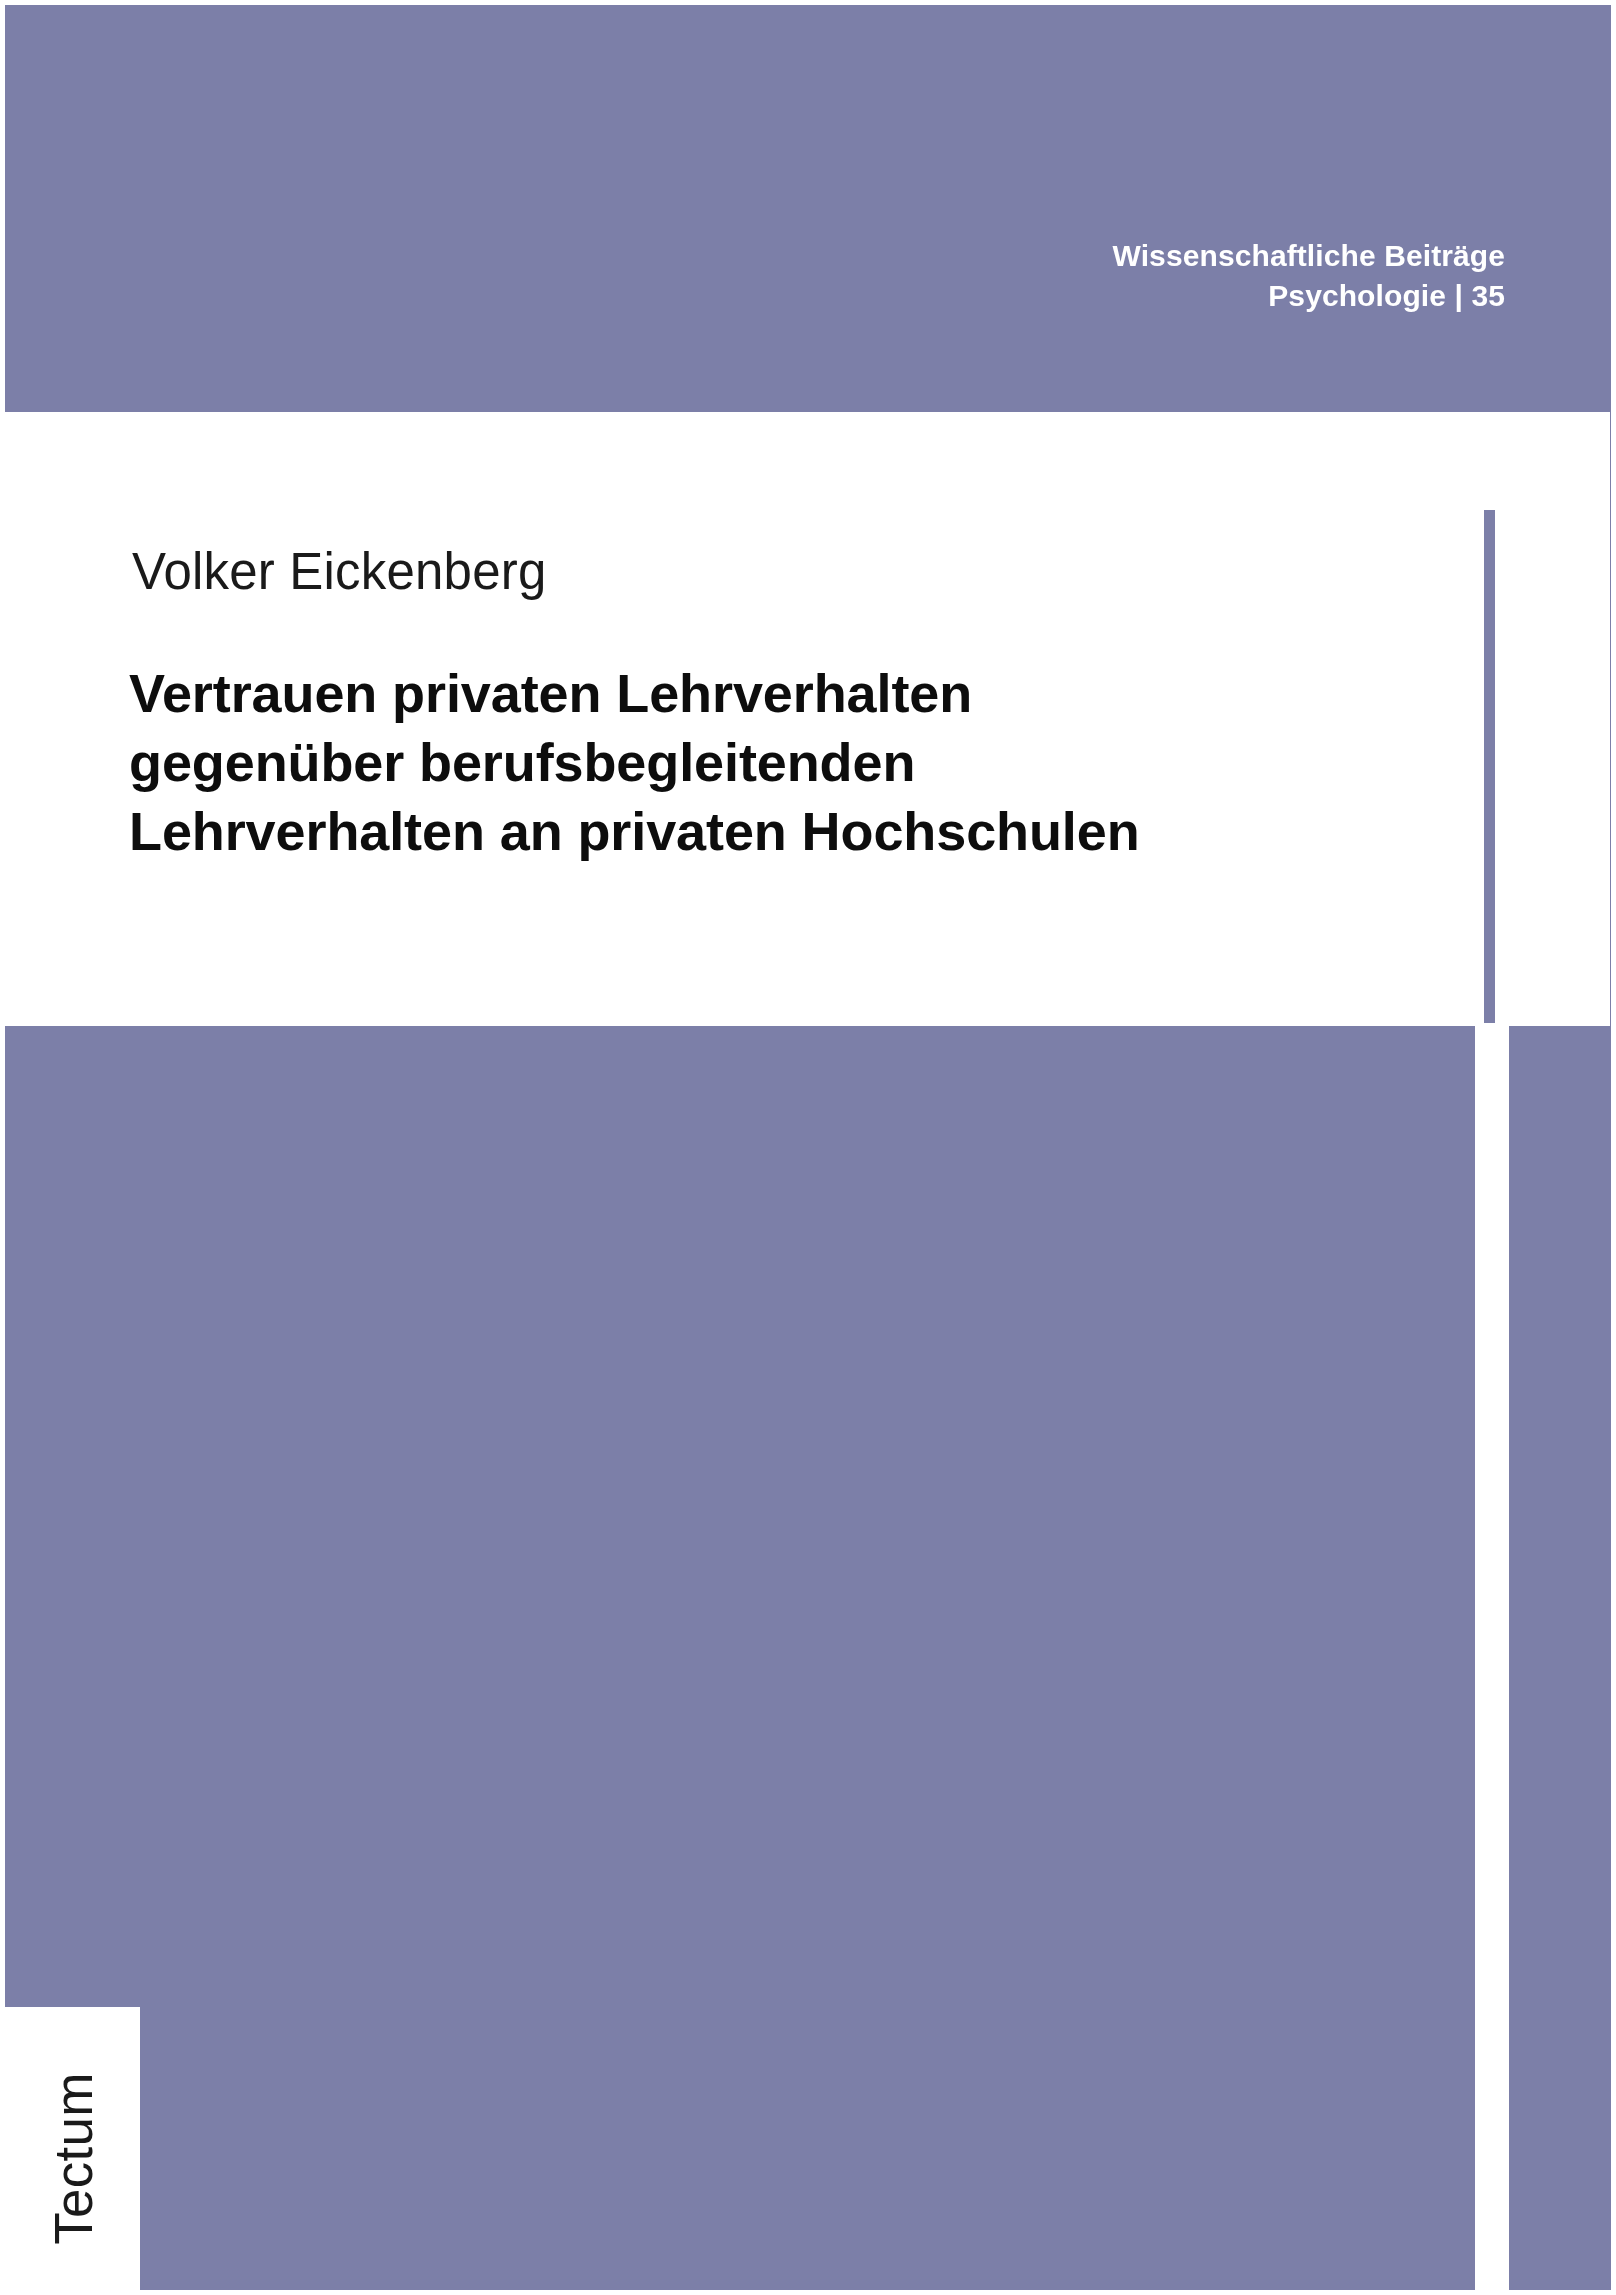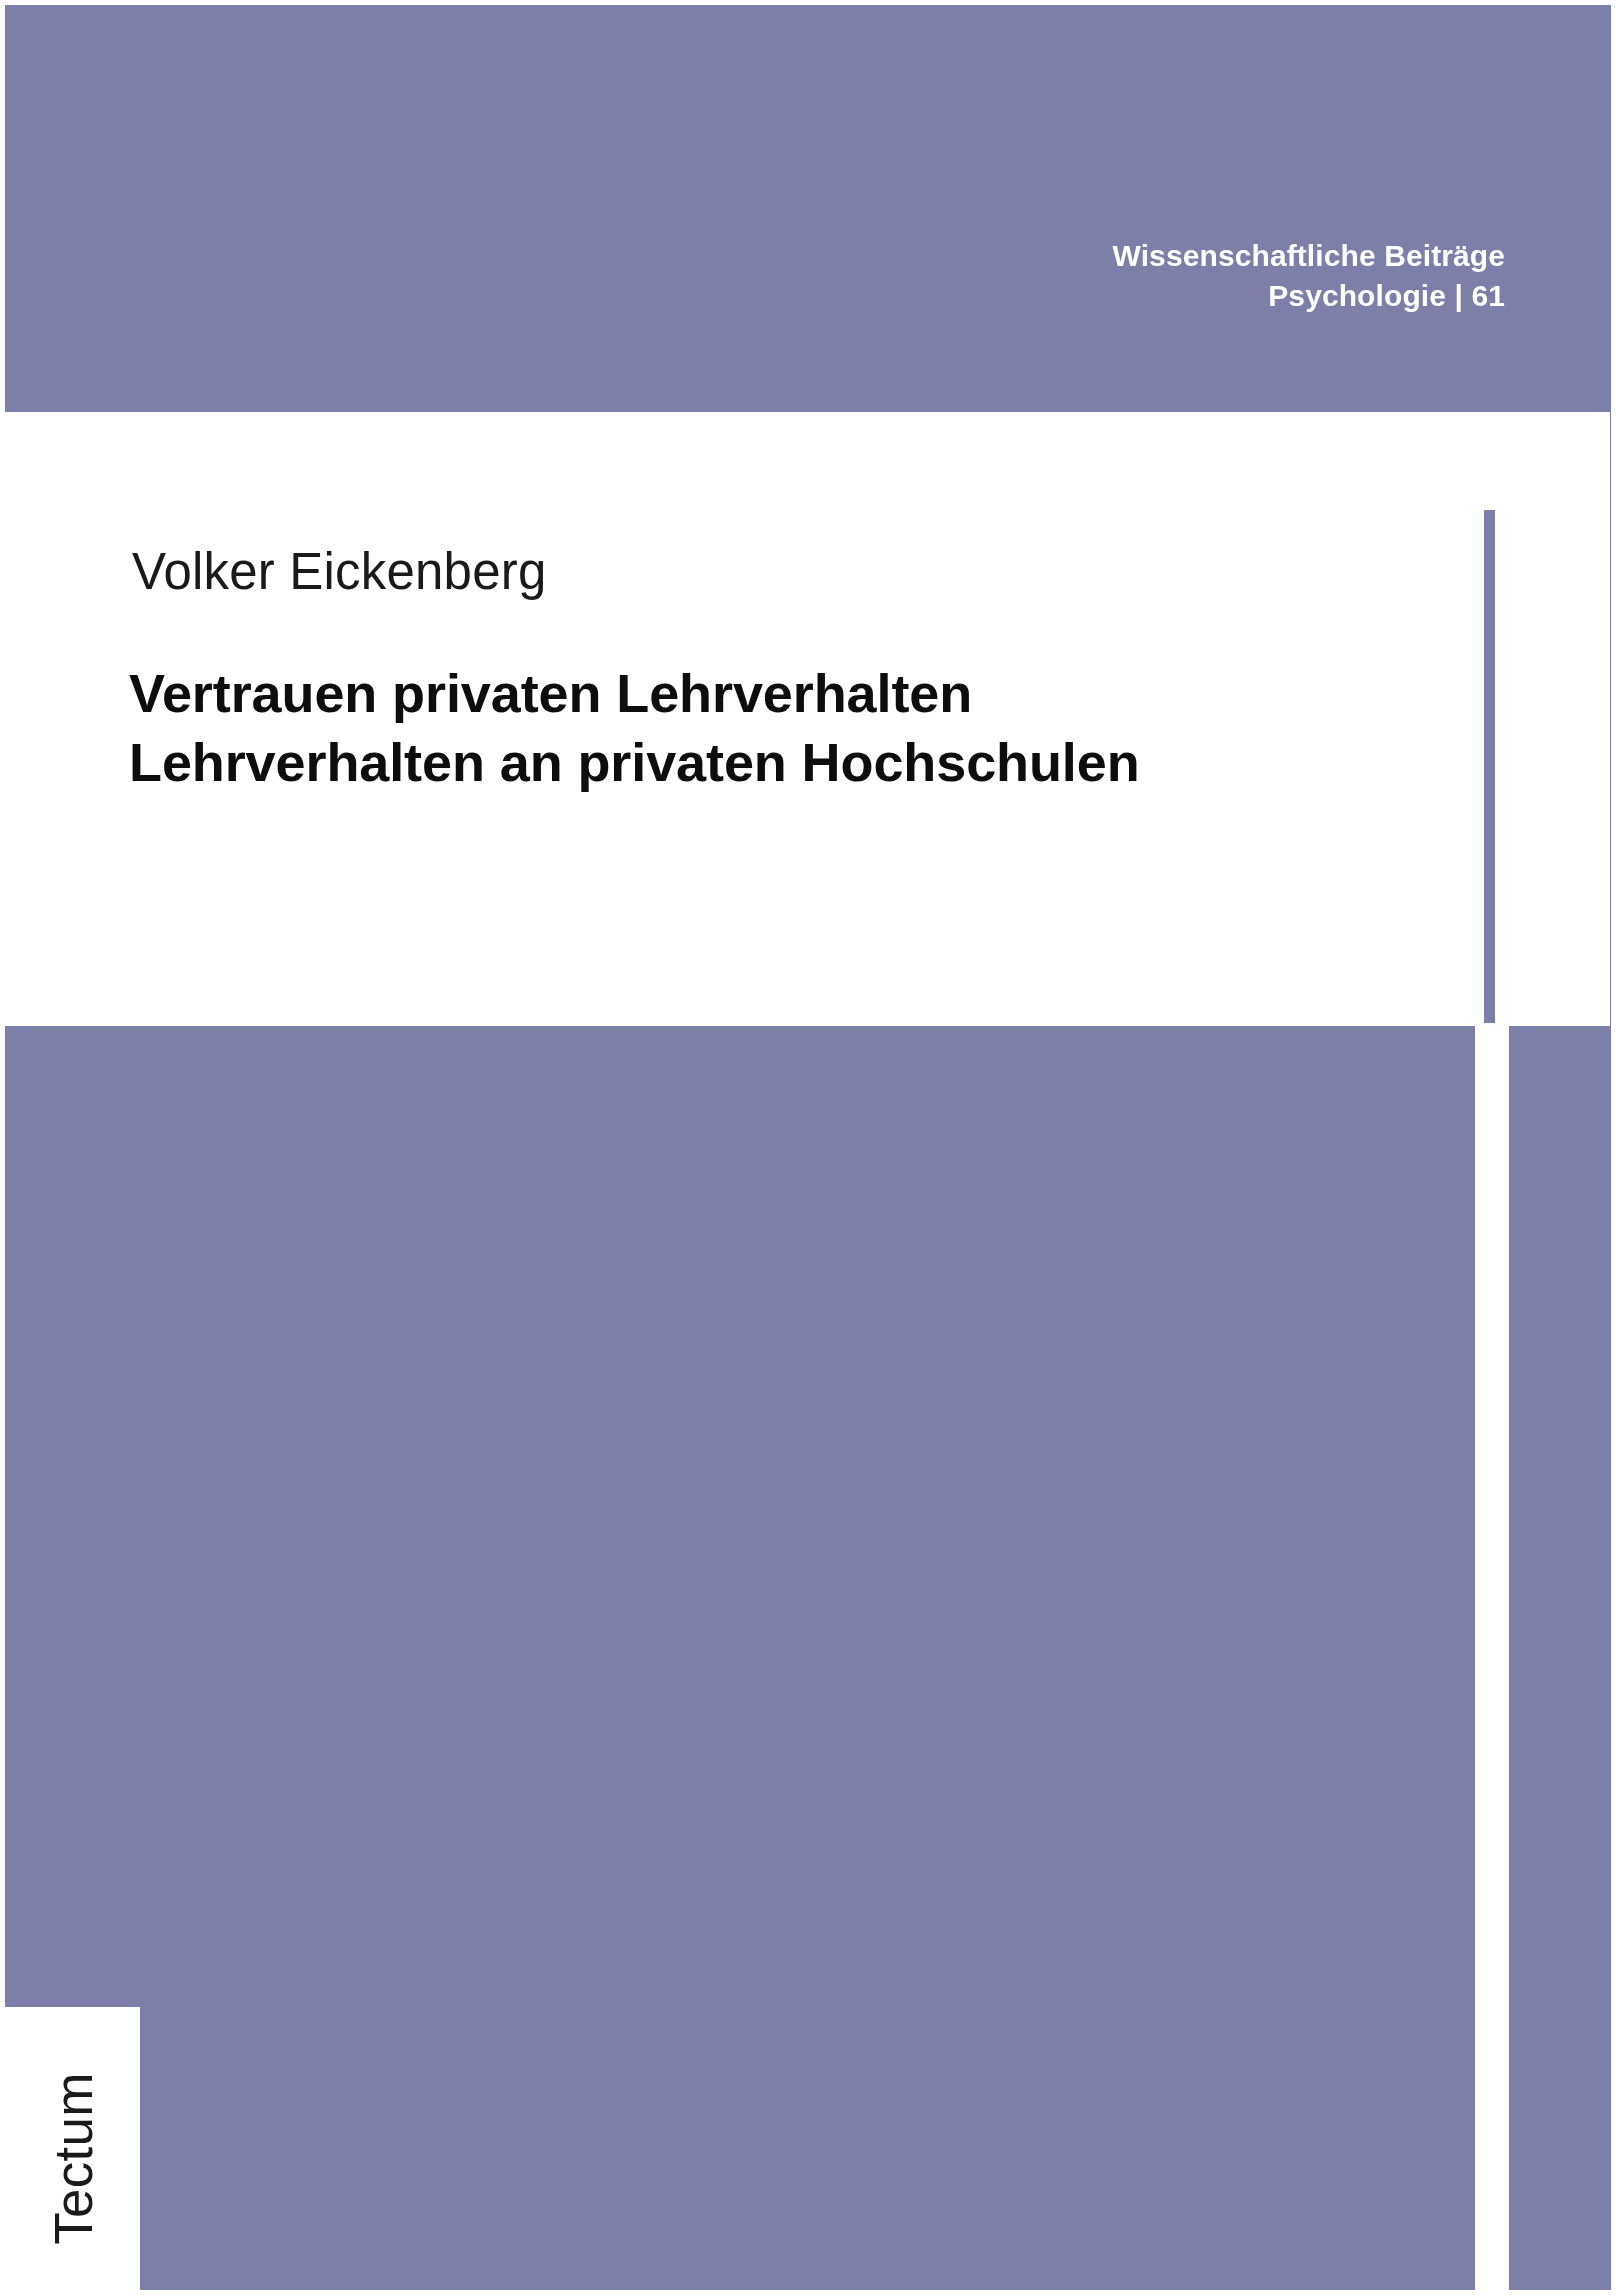--- a/index.html
+++ b/index.html
@@ -153,31 +153,32 @@
 
   <div class="purple-field"></div>
 
   <div class="margin-top"></div>
   <div class="margin-left"></div>
   <div class="margin-right"></div>
   <div class="margin-bottom"></div>
 
   <div class="series-block">
     <span class="series-line">Wissenschaftliche Beiträge</span>
-    <span class="series-line">Psychologie | 61</span>
+    <span class="series-line">Psychologie | 35</span>
   </div>
 
   <div class="title-band"></div>
   <div class="accent-bar"></div>
   <div class="right-gutter"></div>
 
   <div class="author">Volker Eickenberg</div>
 
   <div class="title">
     <span>Vertrauen privaten Lehrverhalten</span>
+    <span>gegenüber berufsbegleitenden</span>
     <span>Lehrverhalten an privaten Hochschulen</span>
   </div>
 
   <div class="publisher-box"></div>
   <div class="publisher-name">
     <span>Tectum</span>
   </div>
 
 </div>
 

